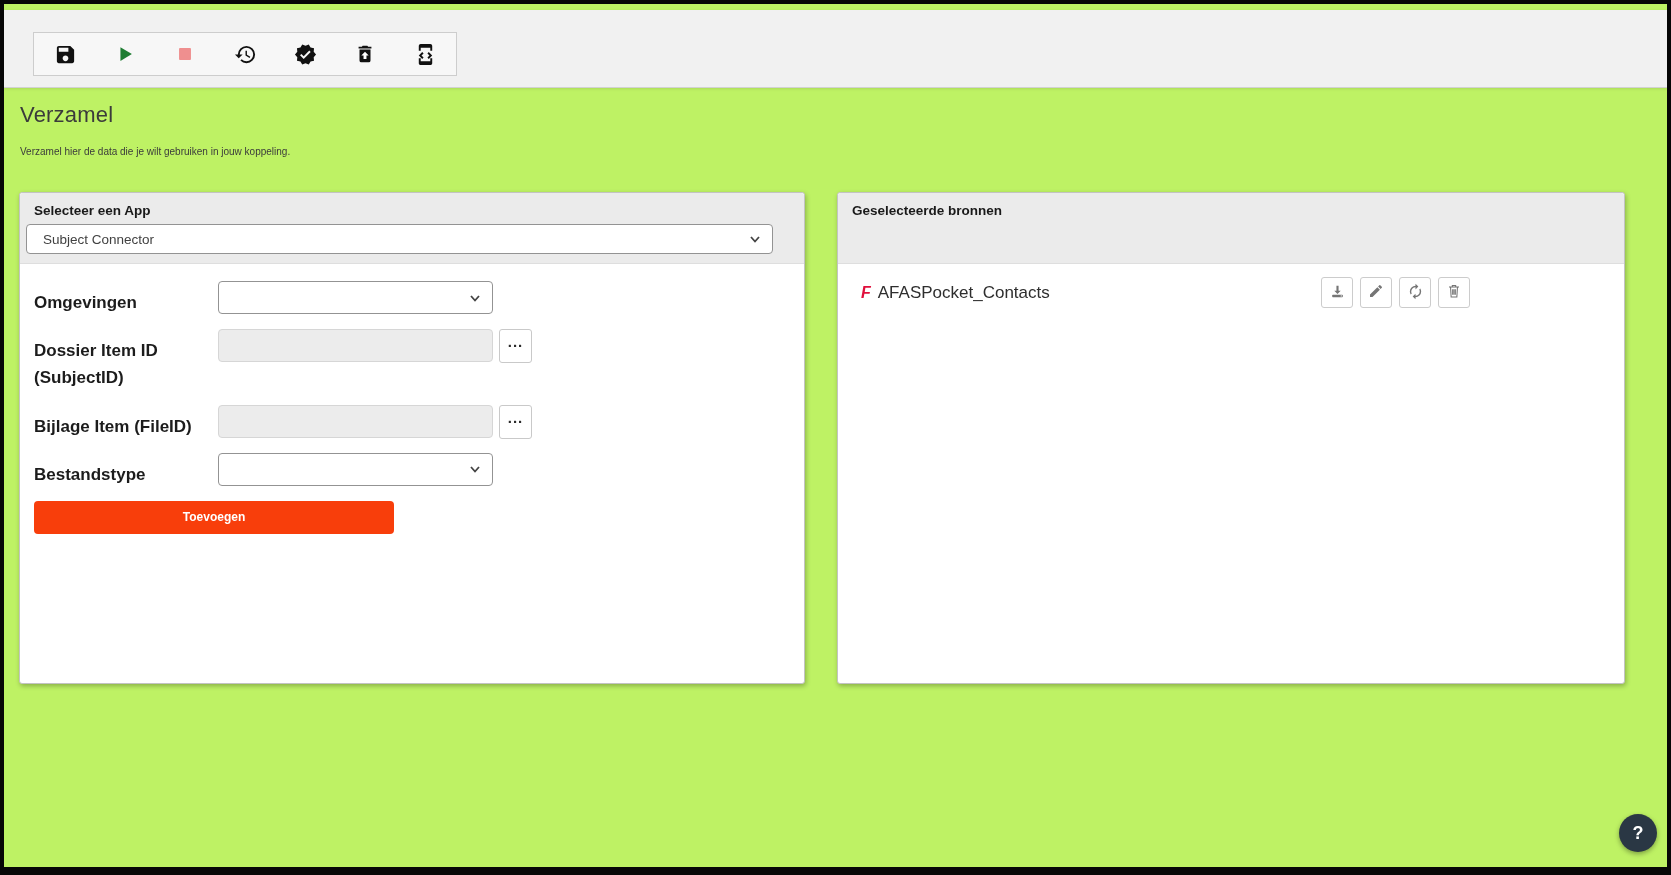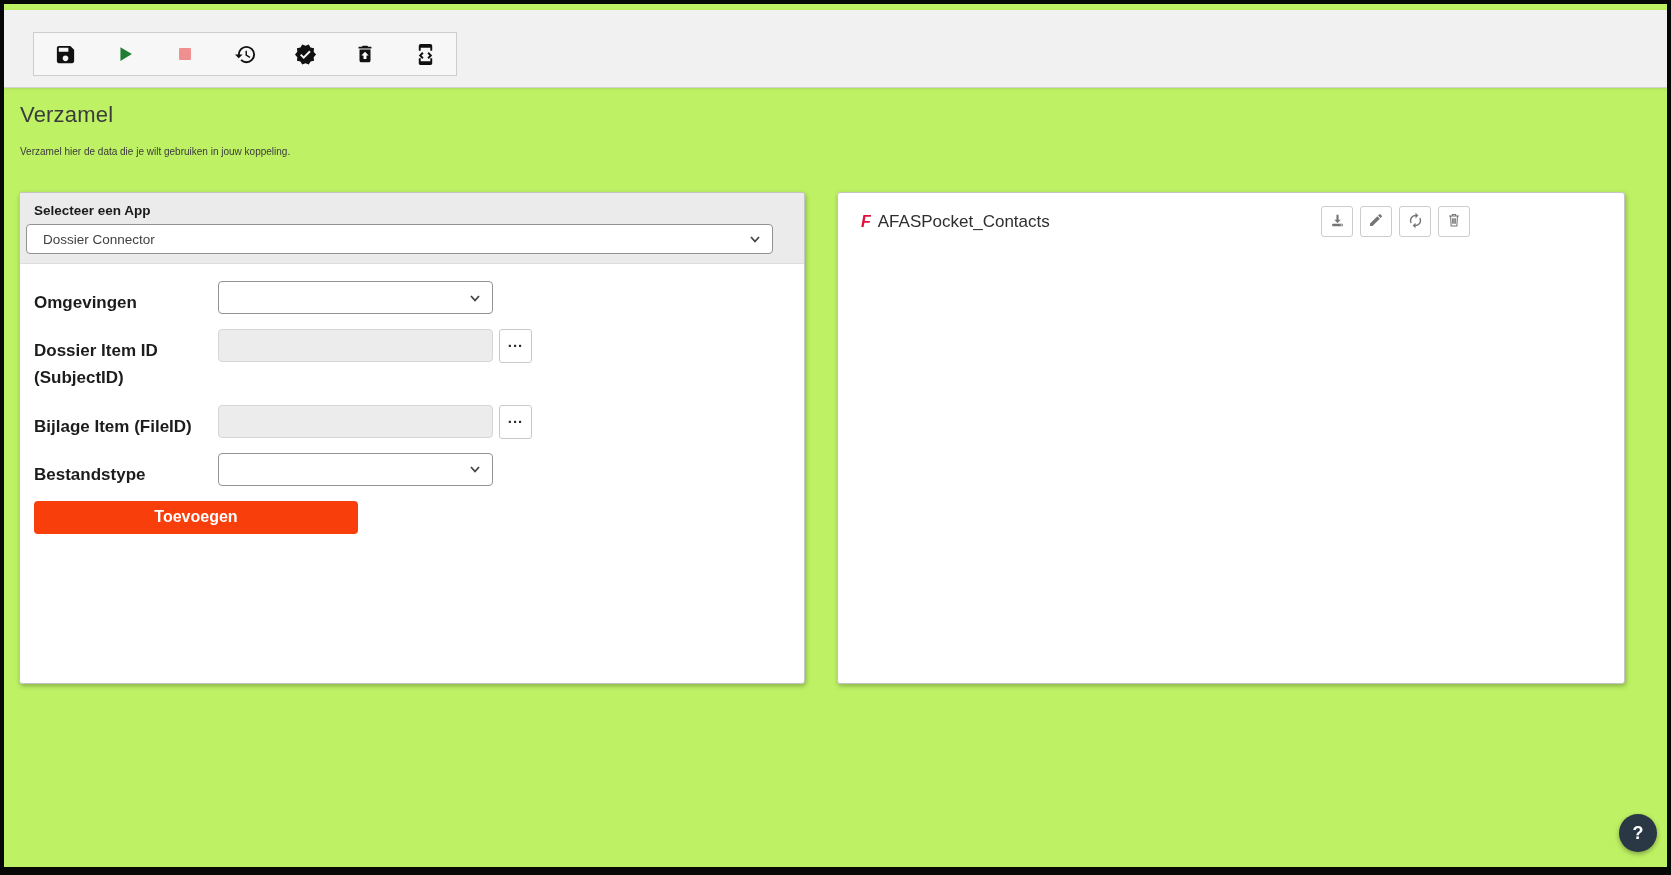--- a/index.html
+++ b/index.html
@@ -79,23 +79,23 @@
     border: 1px solid #d6d6d6; border-radius: 4px;
     font-size: 13.5px; color: #555; padding: 0 10px;
   }
   .dots-btn {
     width: 33px; height: 34px; margin-left: 6px;
     background: #fff; border: 1px solid #c9c9c9; border-radius: 3px;
     color: #2b2b2b; font-size: 15px; font-weight: bold; letter-spacing: 1px;
     line-height: 10px; cursor: pointer; padding-bottom: 8px;
   }
   .submit-btn {
-    display: block; margin-top: 2px; width: 324px; height: 33px;
+    display: block; margin-top: 2px; width: 360px; height: 33px;
     background: #f83e0b; border: none; border-radius: 4px;
-    color: #fff; font-size: 16px; font-weight: bold; cursor: pointer;
+    color: #fff; font-size: 12px; font-weight: bold; cursor: pointer;
   }
 
   
   .source-row {
     display: flex; align-items: center; padding: 13px 154px 0 23px;
   }
   .afas-f {
     font-style: italic; font-weight: bold; font-size: 16px; color: #e00f3c;
     margin-right: 7px;
   }
@@ -184,21 +184,21 @@
     </div>
   </div>
 
   <h1 class="page-title">Verzamel</h1>
   <p class="page-subtitle">Verzamel hier de data die je wilt gebruiken in jouw koppeling.</p>
 
   <section class="panel panel-left">
     <div class="panel-header">
       <div class="panel-header-title">Selecteer een App</div>
       <div class="sel app-sel">
-        <span>Dossier Connector</span>
+        <span>Subject Connector</span>
         <span class="chev">
           <svg width="14" height="14" viewBox="0 0 14 14">
               <polyline points="3,5 7,9.5 11,5" fill="none" stroke="#444" stroke-width="1.8"></polyline>
             </svg>
         </span>
       </div>
     </div>
 
     <div class="form-body">
 
@@ -234,20 +234,23 @@
               </svg>
           </span>
         </div>
       </div>
 
       <button class="submit-btn">Toevoegen</button>
     </div>
   </section>
 
   <section class="panel panel-right">
+    <div class="panel-header">
+      <div class="panel-header-title">Geselecteerde bronnen</div>
+    </div>
 
     <div class="source-row">
       <span class="afas-f">F</span>
       <span class="source-name">AFASPocket_Contacts</span>
 
       <div class="row-actions">
         <button class="action-btn">
           <span>
             <svg width="17" height="17" viewBox="0 0 24 24">
                 <path fill="#757575" d="M12 15.5 16.5 11h-3V4h-3v7h-3z"></path>

